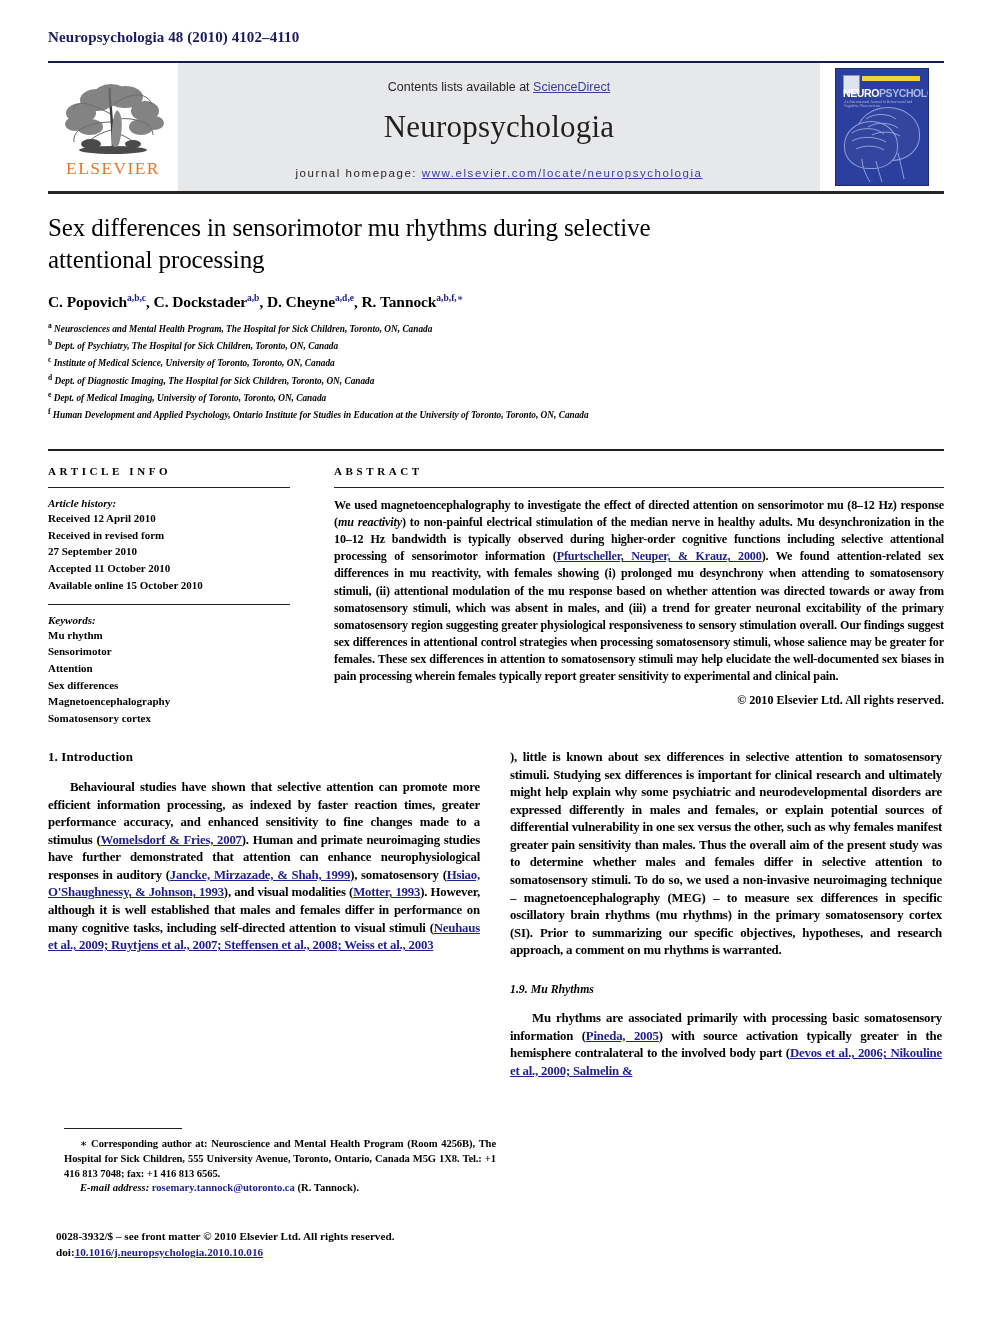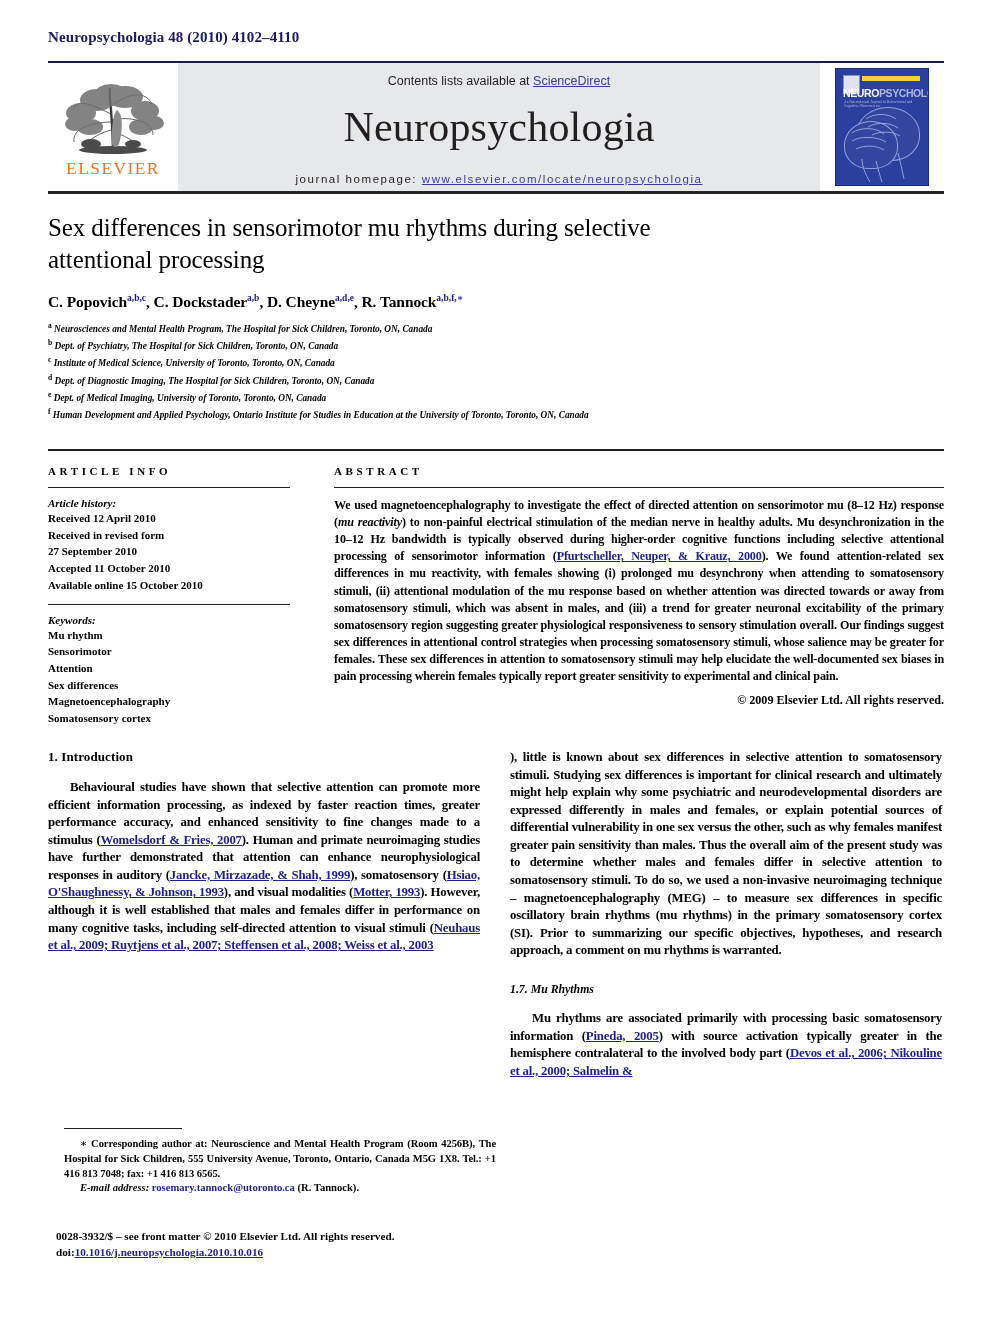--- a/index.html
+++ b/index.html
@@ -79,21 +79,21 @@
     font-family: "Liberation Sans", sans-serif;
     font-size: 12.5px;
     color: #231f20;
     margin-top: 4px;
   }
   .contents-line .sd {
     color: #3b3b9e;
   }
   .journal-name {
     font-family: "Liberation Serif", serif;
-    font-size: 42px;
+    font-size: 31px;
     color: #231f20;
     margin-top: 15px;
     letter-spacing: 0.2px;
   }
   .homepage-line {
     font-family: "Liberation Sans", sans-serif;
     font-size: 11.5px;
     letter-spacing: 1.55px;
     color: #231f20;
     margin-top: 22px;
@@ -460,34 +460,34 @@
         <div class="kw-line">Sex differences</div>
         <div class="kw-line">Magnetoencephalography</div>
         <div class="kw-line">Somatosensory cortex</div>
       </div>
     </div>
 
     <div class="col-abs">
       <div class="sec-label">ABSTRACT</div>
       <div class="rule"></div>
       <div class="abstract-text"><span>We used magnetoencephalography to investigate the effect of directed attention on sensorimotor mu (8–12 Hz) response (</span><i>mu reactivity</i><span>) to non-painful electrical stimulation of the median nerve in healthy adults. Mu desynchronization in the 10–12 Hz bandwidth is typically observed during higher-order cognitive functions including selective attentional processing of sensorimotor information (</span><a class="ref" href="#">Pfurtscheller, Neuper, &amp; Krauz, 2000</a><span>). We found attention-related sex differences in mu reactivity, with females showing (i) prolonged mu desynchrony when attending to somatosensory stimuli, (ii) attentional modulation of the mu response based on whether attention was directed towards or away from somatosensory stimuli, which was absent in males, and (iii) a trend for greater neuronal excitability of the primary somatosensory region suggesting greater physiological responsiveness to sensory stimulation overall. Our findings suggest sex differences in attentional control strategies when processing somatosensory stimuli, whose salience may be greater for females. These sex differences in attention to somatosensory stimuli may help elucidate the well-documented sex biases in pain processing wherein females typically report greater sensitivity to experimental and clinical pain.</span></div>
-      <div class="copyline">© 2009 Elsevier Ltd. All rights reserved.</div>
+      <div class="copyline">© 2010 Elsevier Ltd. All rights reserved.</div>
     </div>
   </div>
 
   <div class="body-wrap">
 
     <div class="bcol">
       <h2 class="sec-title">1.  Introduction</h2>
       <p class="body-p"><span>Behavioural studies have shown that selective attention can promote more efficient information processing, as indexed by faster reaction times, greater performance accuracy, and enhanced sensitivity to fine changes made to a stimulus (</span><a class="ref" href="#">Womelsdorf &amp; Fries, 2007</a><span>). Human and primate neuroimaging studies have further demonstrated that attention can enhance neurophysiological responses in auditory (</span><a class="ref" href="#">Jancke, Mirzazade, &amp; Shah, 1999</a><span>), somatosensory (</span><a class="ref" href="#">Hsiao, O'Shaughnessy, &amp; Johnson, 1993</a><span>), and visual modalities (</span><a class="ref" href="#">Motter, 1993</a><span>). However, although it is well established that males and females differ in performance on many cognitive tasks, including self-directed attention to visual stimuli (</span><a class="ref" href="#">Neuhaus et al., 2009; Ruytjens et al., 2007; Steffensen et al., 2008; Weiss et al., 2003</a></p>
     </div>
 
     <div class="bcol">
       <p class="body-p cont">), little is known about sex differences in selective attention to somatosensory stimuli. Studying sex differences is important for clinical research and ultimately might help explain why some psychiatric and neurodevelopmental disorders are expressed differently in males and females, or explain potential sources of differential vulnerability in one sex versus the other, such as why females manifest greater pain sensitivity than males. Thus the overall aim of the present study was to determine whether males and females differ in selective attention to somatosensory stimuli. To do so, we used a non-invasive neuroimaging technique – magnetoencephalography (MEG) – to measure sex differences in specific oscillatory brain rhythms (mu rhythms) in the primary somatosensory cortex (SI). Prior to summarizing our specific objectives, hypotheses, and research approach, a comment on mu rhythms is warranted.</p>
-      <h3 class="subsec-title">1.7.  Mu Rhythms</h3>
+      <h3 class="subsec-title">1.9.  Mu Rhythms</h3>
       <p class="body-p"><span>Mu rhythms are associated primarily with processing basic somatosensory information (</span><a class="ref" href="#">Pineda, 2005</a><span>) with source activation typically greater in the hemisphere contralateral to the involved body part (</span><a class="ref" href="#">Devos et al., 2006; Nikouline et al., 2000; Salmelin &amp;</a></p>
     </div>
   </div>
 
   <div class="footnotes">
     <div class="fn-rule"></div>
     <div class="fn"><span class="indent"></span><span>∗</span><span> Corresponding author at: Neuroscience and Mental Health Program (Room 4256B), The Hospital for Sick Children, 555 University Avenue, Toronto, Ontario, Canada M5G 1X8. Tel.: +1 416 813 7048; fax: +1 416 813 6565.</span></div>
     <div class="fn-email"><i>E-mail address:</i> <a class="mail" href="#">rosemary.tannock@utoronto.ca</a><span> (R. Tannock).</span></div>
   </div>
 

